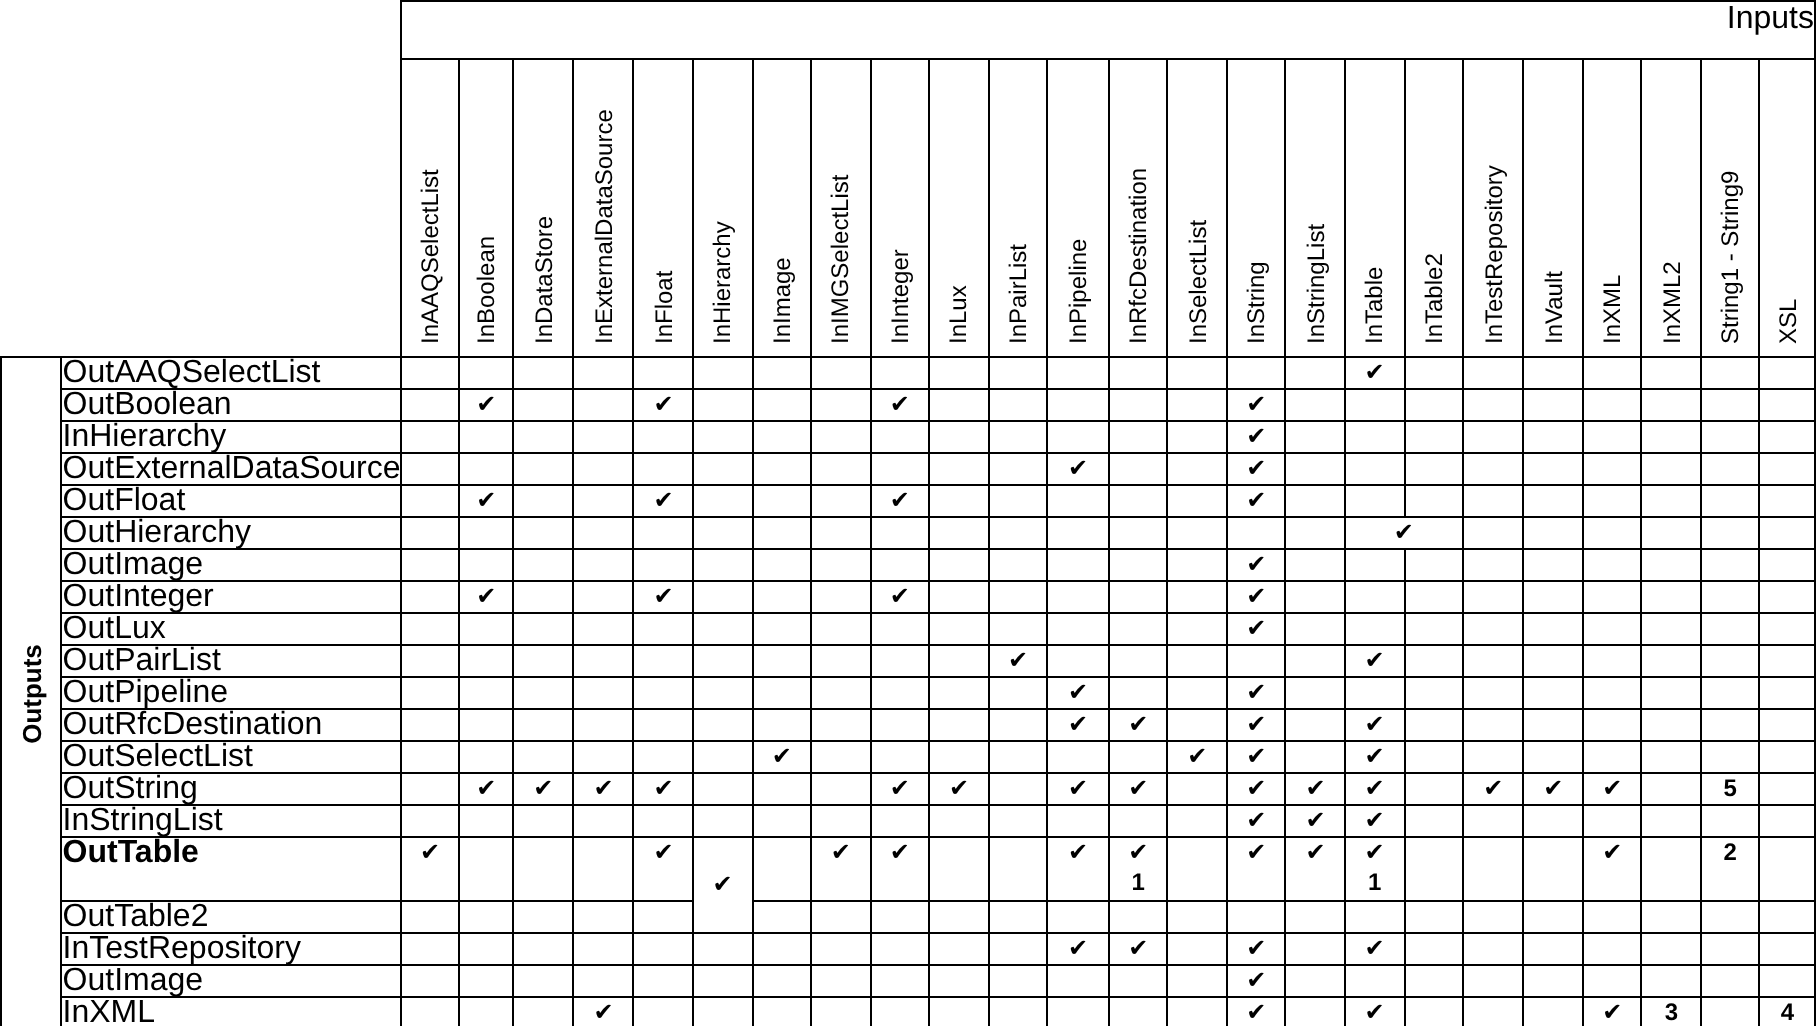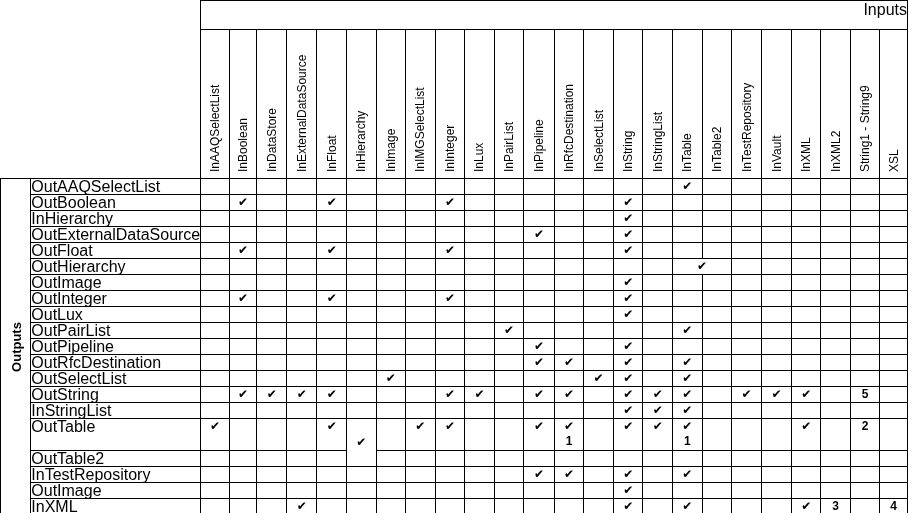--- a/index.html
+++ b/index.html
@@ -631,21 +631,21 @@
         </td>
         <td class="cell"></td>
         <td class="cell"></td>
         <td class="cell"></td>
         <td class="cell"></td>
         <td class="cell"></td>
         <td class="cell"></td>
         <td class="cell"></td>
       </tr>
       <tr>
-        <td class="row-label" style="height: 31px;">OutTable</td>
+        <td class="row-label" style="height: 31px; font-weight: bold;">OutTable</td>
         <td class="cell tall">
           <span class="mark">✔</span>
         </td>
         <td class="cell tall"></td>
         <td class="cell tall"></td>
         <td class="cell tall"></td>
         <td class="cell tall">
           <span class="mark">✔</span>
         </td>
         <td class="cell tall mid" rowspan="2">

